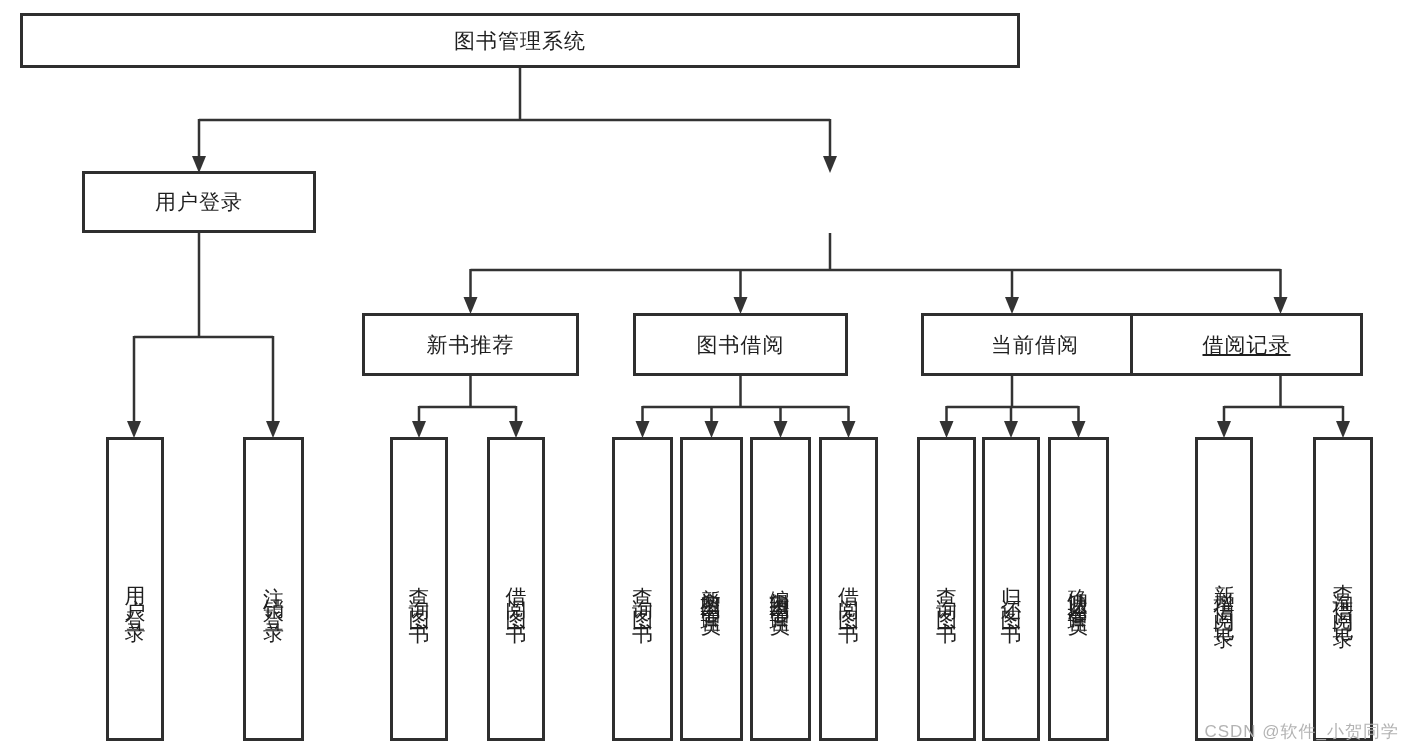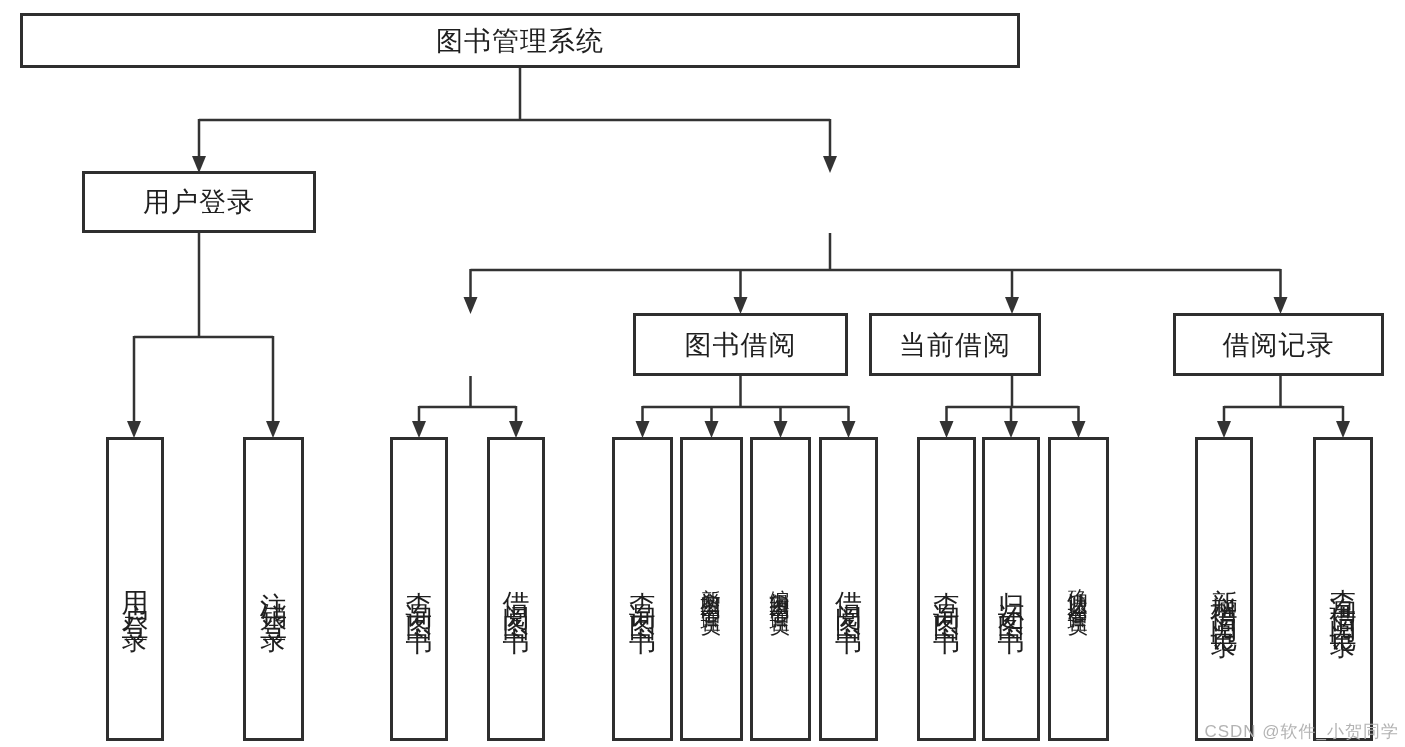--- a/index.html
+++ b/index.html
@@ -23,21 +23,21 @@
   }
   .node {
     position: absolute;
     box-sizing: border-box;
     background: #ffffff;
     border: 3px solid #2f2f2f;
     display: flex;
     align-items: center;
     justify-content: center;
     color: #1f1f1f;
-    font-size: 27px;
+    font-size: 21px;
     letter-spacing: 1px;
     white-space: nowrap;
   }
   .leaf {
     writing-mode: vertical-rl;
     text-orientation: mixed;
     letter-spacing: 12px;
     padding-top: 10px;
   }
   .leaf.mid  { letter-spacing: 9px; }
@@ -93,23 +93,24 @@
       <path d="M1071.5 421 L1085.5 421 L1078.5 438 Z"></path>
       <path d="M1217 421 L1231 421 L1224 438 Z"></path>
       <path d="M1336 421 L1350 421 L1343 438 Z"></path>
     </g>
   </svg>
 
   <div class="node" style="left:20px; top:13px; width:1000px; height:55px;">图书管理系统</div>
 
   <div class="node" style="left:82px; top:171px; width:234px; height:62px;">用户登录</div>
 
+  <div class="node" style="left:362px; top:313px; width:217px; height:63px;">新书推荐</div>
   <div class="node" style="left:633px; top:313px; width:215px; height:63px;text-align:right;">图书借阅</div>
-  <div class="node" style="left:869px; top:313px; width:172px; height:63px;">当前借阅</div>
-  <div class="node" style="left:1173px; top:313px; width:211px; height:63px;">借阅记录</div>
+  <div class="node" style="left:921px; top:313px; width:228px; height:63px;">当前借阅</div>
+  <div class="node" style="left:1130px; top:313px; width:233px; height:63px;text-decoration:underline;">借阅记录</div>
 
   <div class="node leaf" style="left:106px; top:437px; width:58px; height:304px;">用户登录</div>
   <div class="node leaf" style="left:243px; top:437px; width:61px; height:304px;">注销登录</div>
 
   <div class="node leaf" style="left:390px; top:437px; width:58px; height:304px;">查询图书</div>
   <div class="node leaf" style="left:487px; top:437px; width:58px; height:304px;">借阅图书</div>
 
   <div class="node leaf" style="left:612px; top:437px; width:61px; height:304px;">查询图书</div>
   <div class="node leaf long" style="left:680px; top:437px; width:63px; height:304px;">新增图书（管理员）</div>
   <div class="node leaf long" style="left:750px; top:437px; width:61px; height:304px;">编辑图书（管理员）</div>

